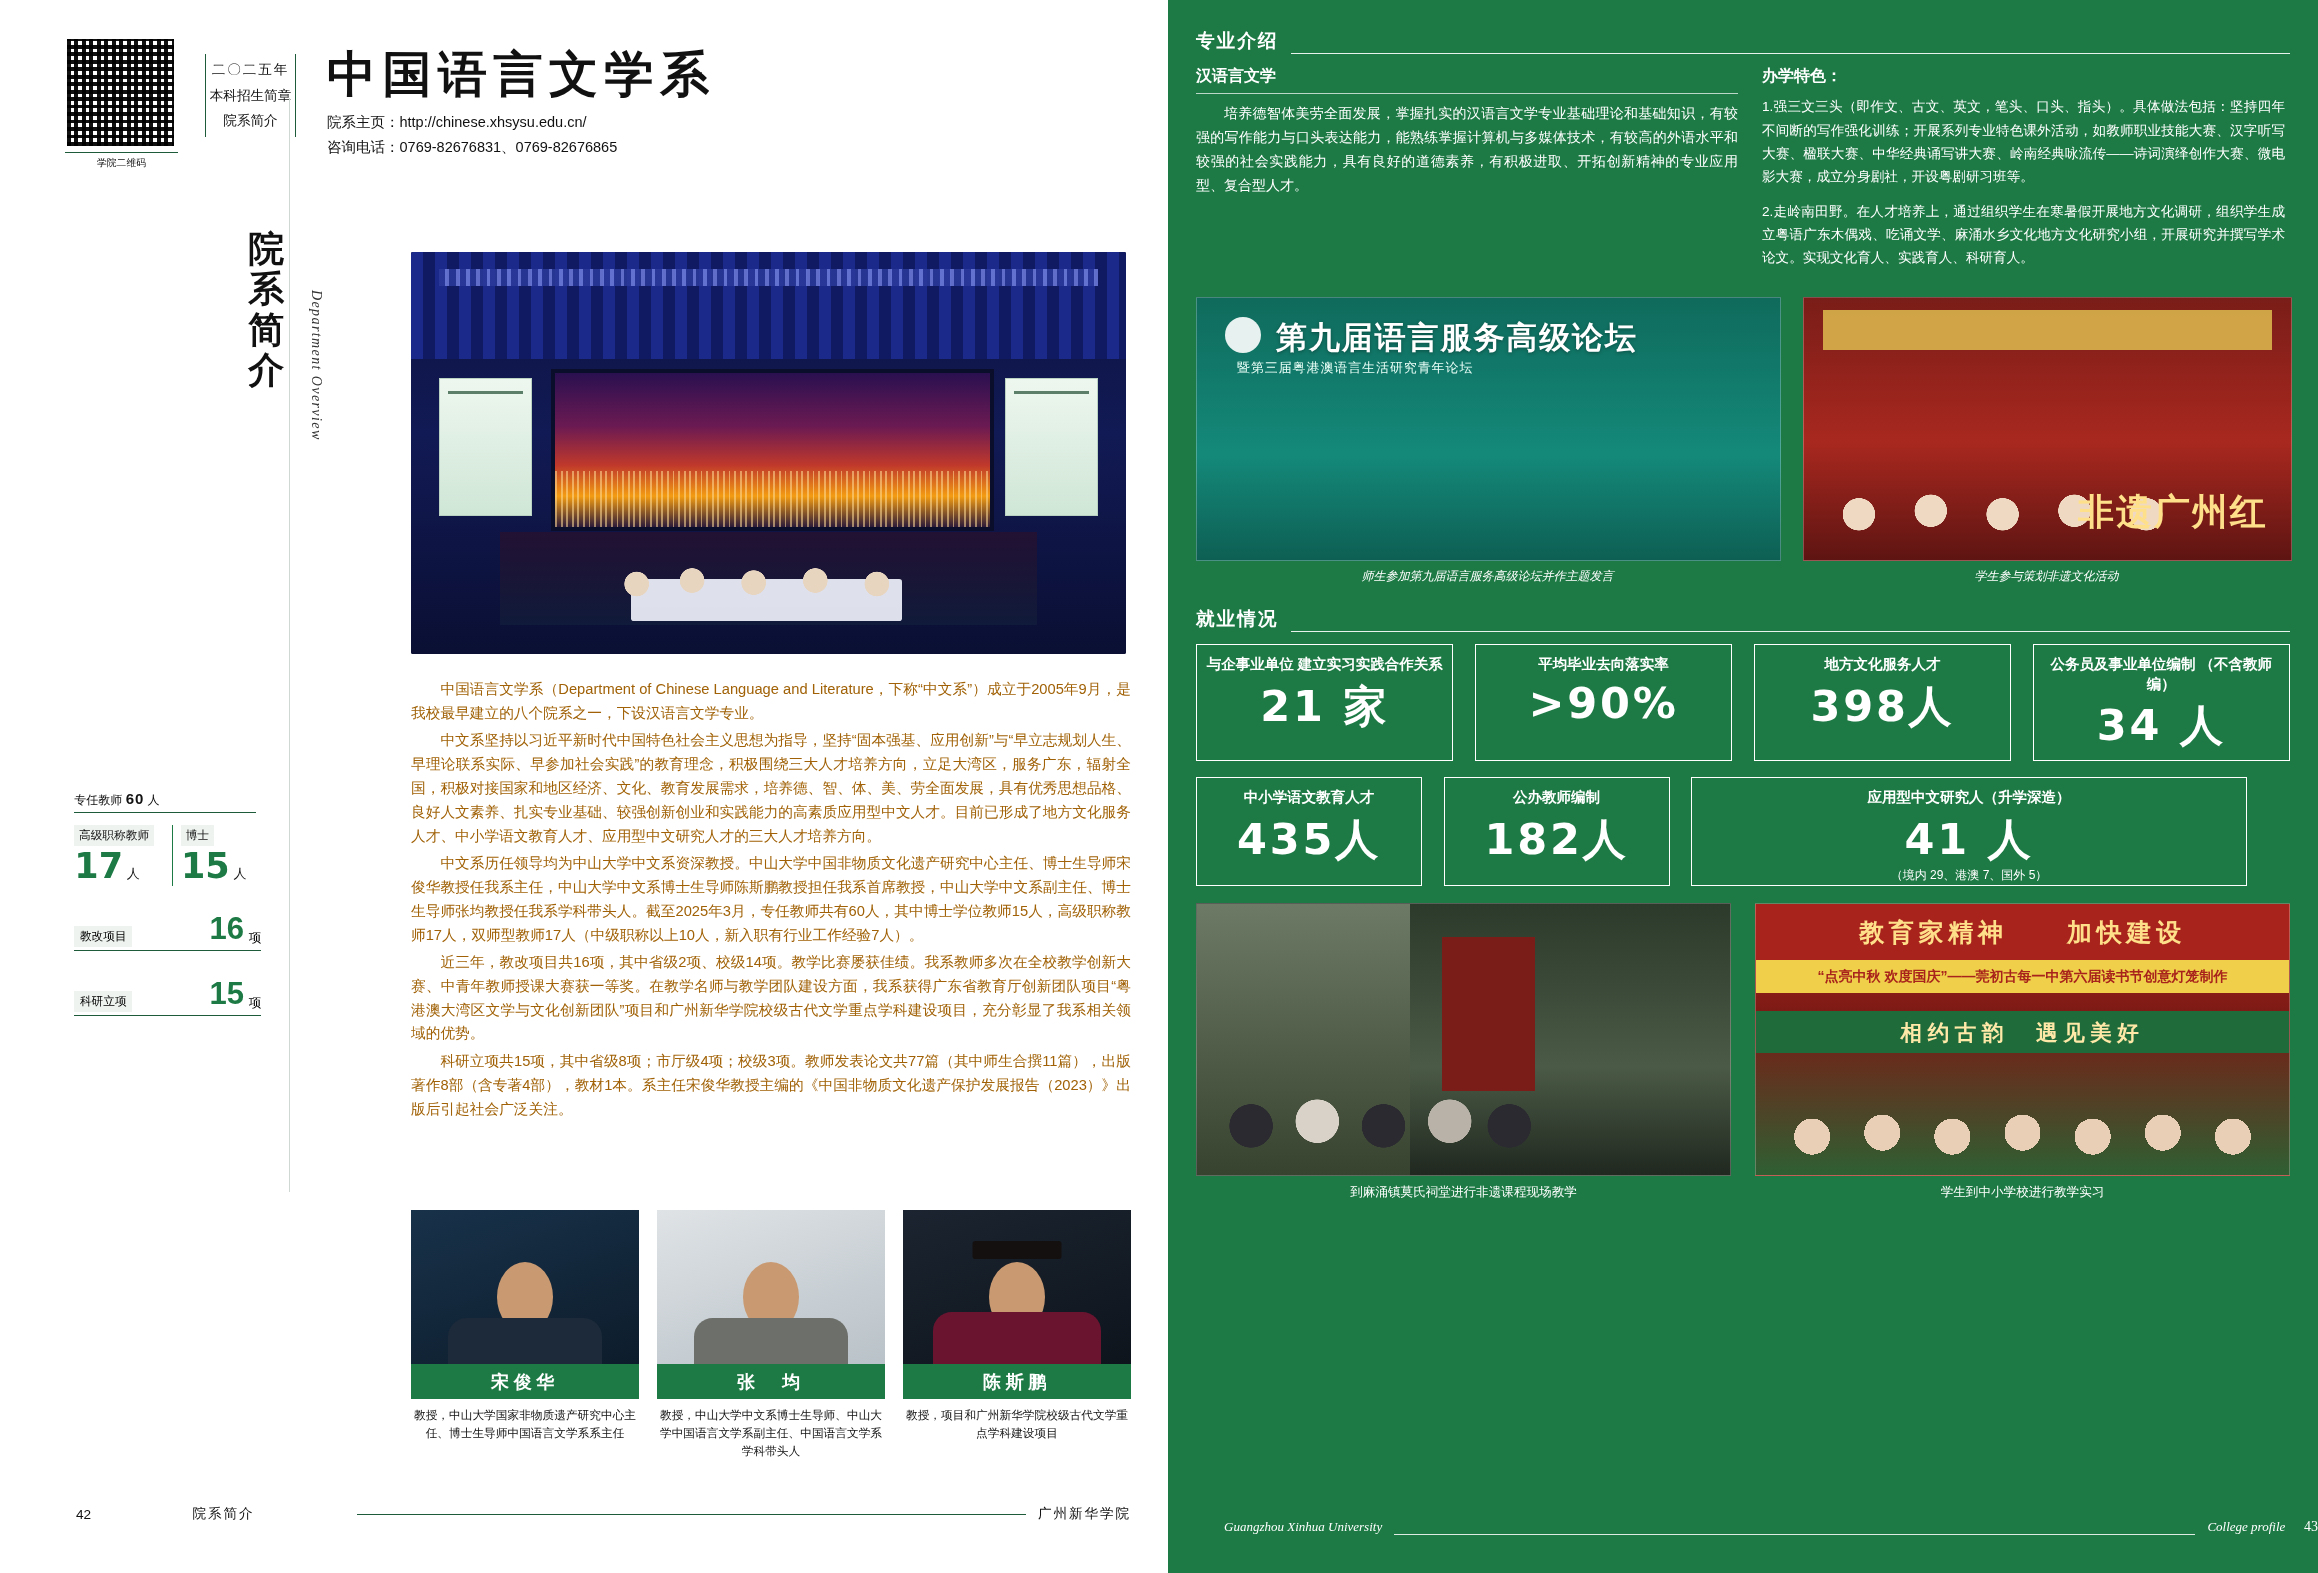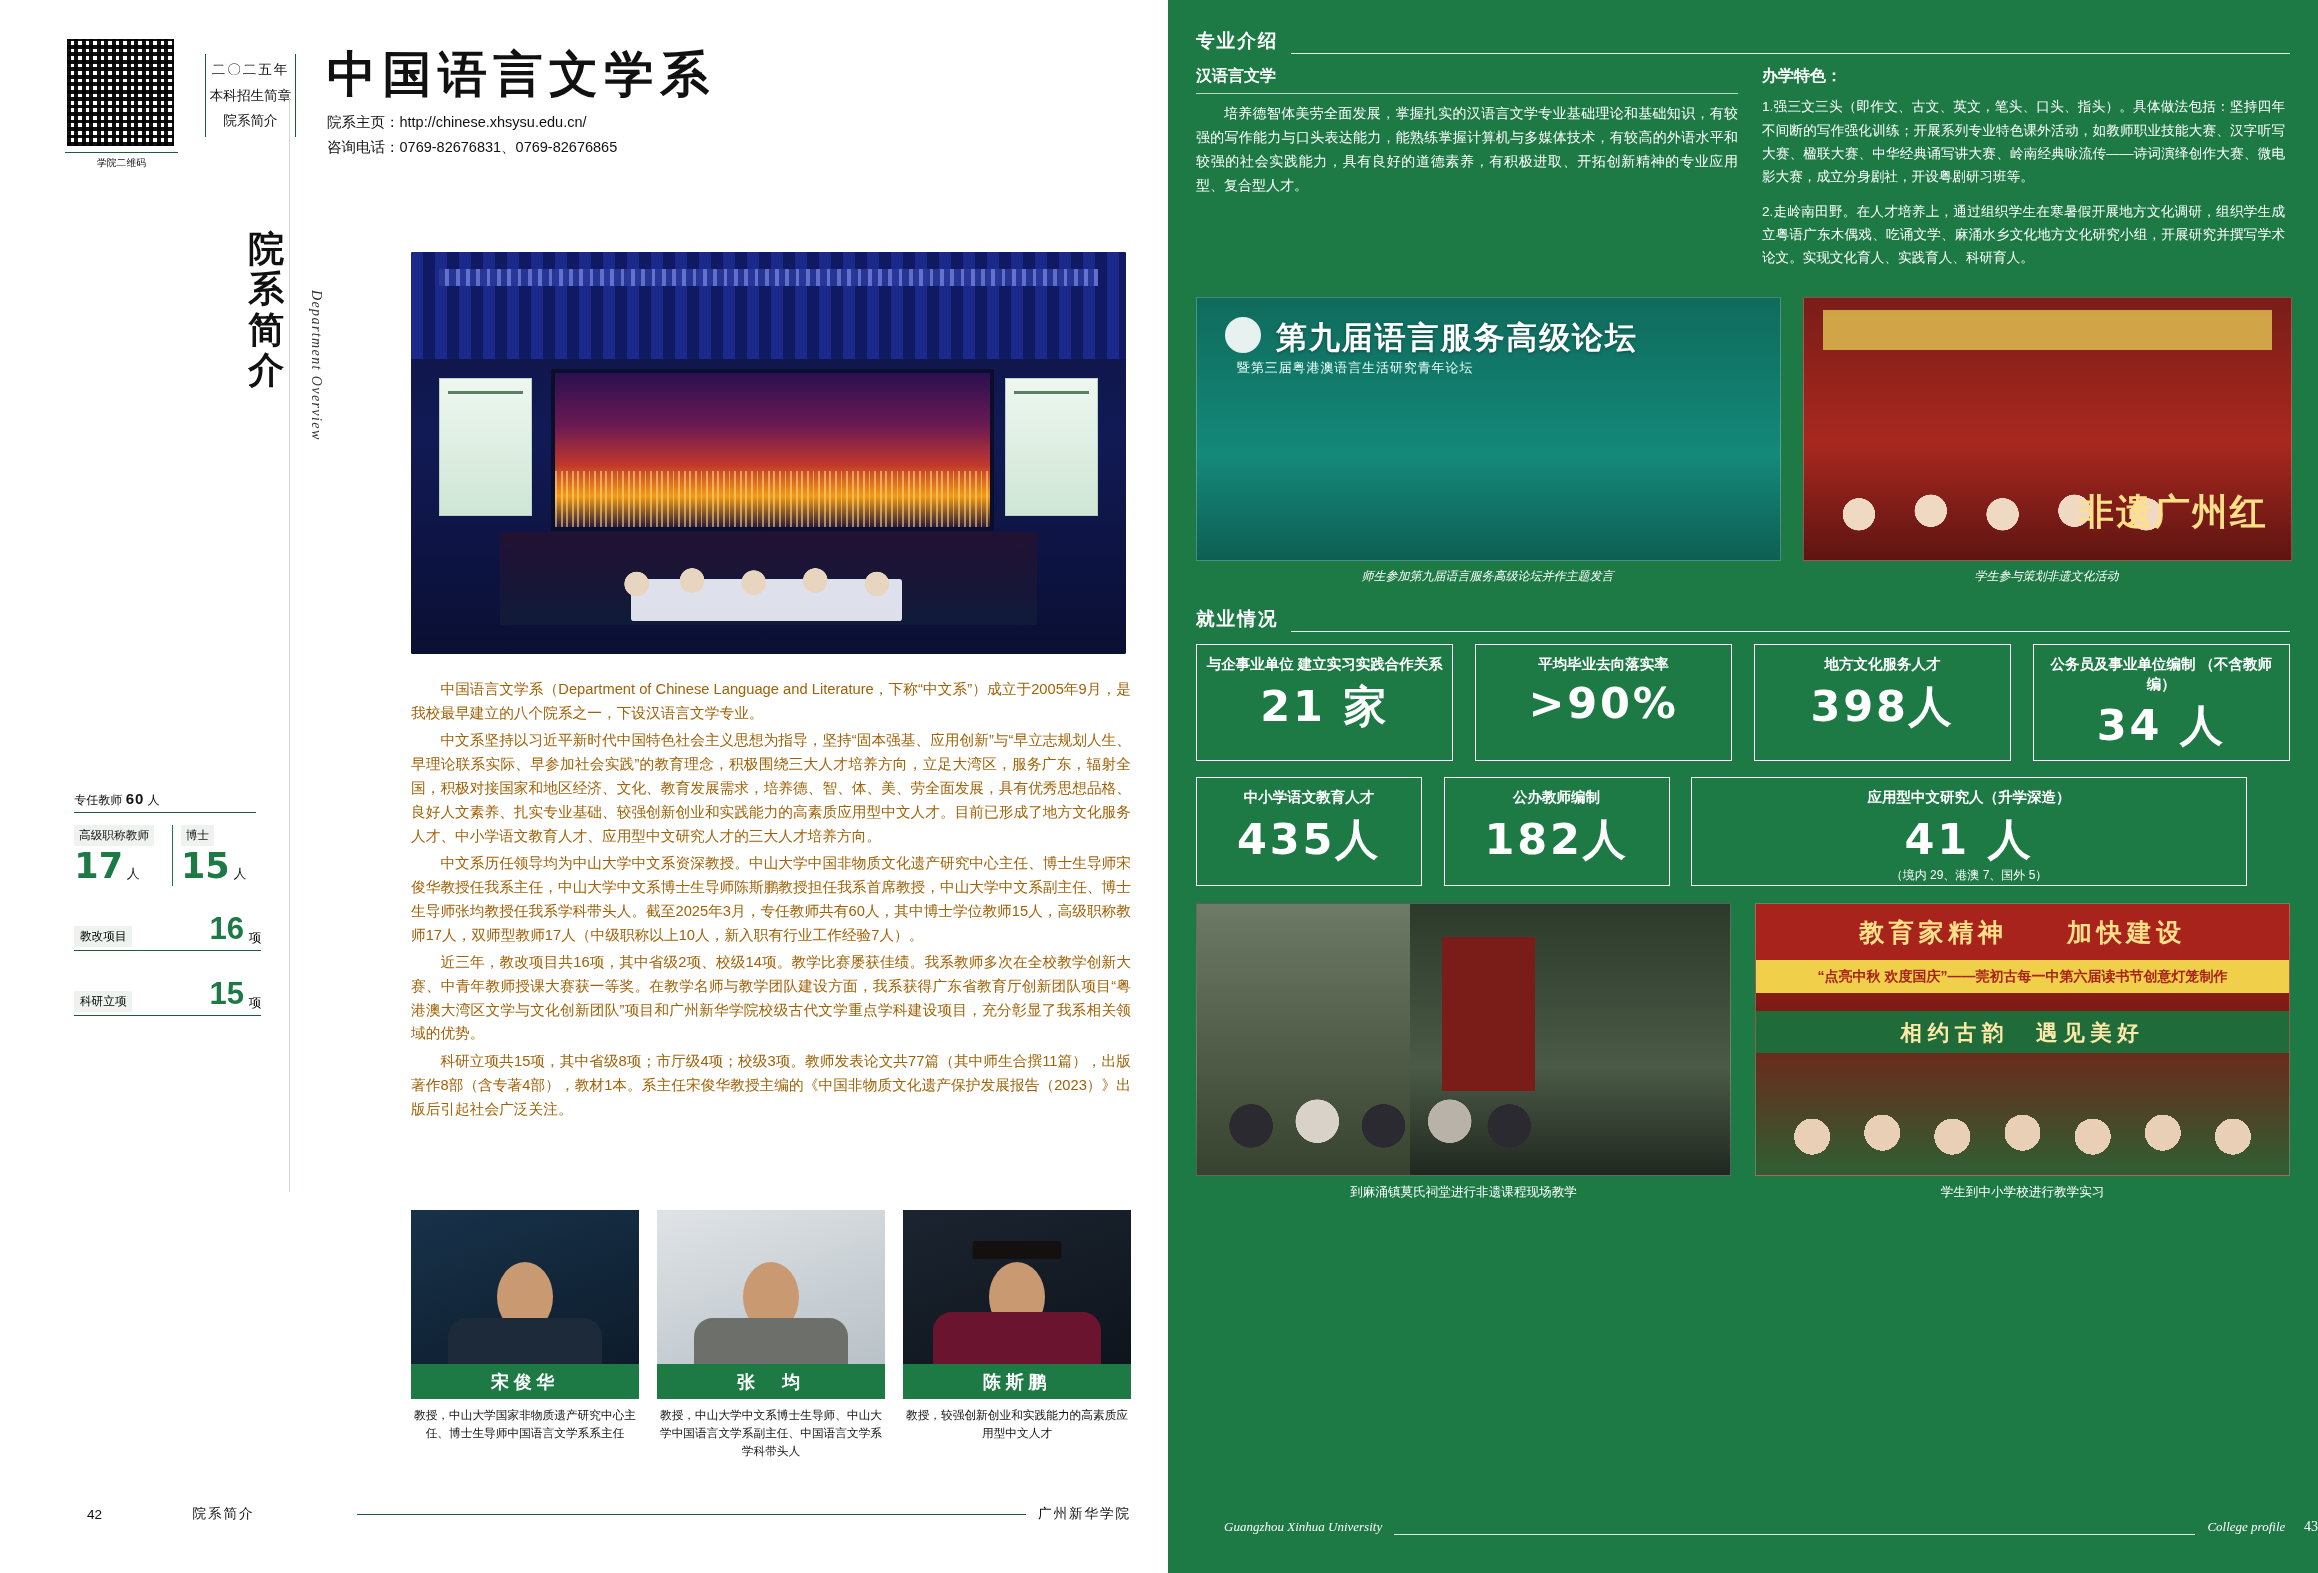--- a/index.html
+++ b/index.html
@@ -85,21 +85,21 @@
   .face{position:absolute;left:50%;top:34%;transform:translateX(-50%);width:56px;height:70px;border-radius:28px/35px;background:#c99a72;}
   .body1{position:absolute;left:50%;top:70%;transform:translateX(-50%);width:154px;height:56px;border-radius:18.7px 18.7px 0 0;background:#1c2a3a;}
   .body2{position:absolute;left:50%;top:70%;transform:translateX(-50%);width:154px;height:56px;border-radius:18.7px 18.7px 0 0;background:#6d6f6a;}
   .body3{position:absolute;left:50%;top:66%;transform:translateX(-50%);width:168px;height:61px;border-radius:18.7px 18.7px 0 0;background:#6a1430;}
   .cap3{position:absolute;left:50%;top:20%;transform:translateX(-50%);width:89px;height:18.7px;background:#14100f;border-radius:2.8px;}
   .tname{margin-top:0;background:#1d7a45;color:#fff;text-align:center;font-size:18px;font-weight:bold;letter-spacing:4.7px;padding:5.6px 0;}
   .tdesc{margin-top:6.5px;font-size:11.7px;line-height:1.55;color:#111;text-align:center;}
 
   
   .lfoot{position:absolute;left:0px;top:1477px;width:1066px;display:flex;align-items:center;font-size:13.6px;color:#111;}
-  .lfoot .pg{width:37px;text-align:right;}
+  .lfoot .pg{width:37px;text-align:center;}
   .lfoot .c1{width:243px;text-align:center;letter-spacing:1.9px;}
   .lfoot .line{flex:1;height:0.9px;background:#1d5b3a;margin:0 12px;}
   .lfoot .c2{letter-spacing:1.9px;}
 
   
   .right{position:absolute;left:1168px;top:0;width:1150px;height:1573px;background:#1d7a45;}
   .r-inner{position:absolute;left:28px;top:28px;width:1094px;height:1517px;color:#fff;}
 
   .sec-head{display:flex;align-items:flex-end;margin-bottom:12px;}
   .sec-head .t{font-size:18.7px;font-weight:bold;letter-spacing:1.9px;white-space:nowrap;}
@@ -294,21 +294,21 @@
         </div>
         <div class="tcard">
           <div class="tphoto tp3">
               <div class="tp-inner">
                 <div class="cap3"></div>
                 <div class="face"></div>
                 <div class="body3"></div>
               </div>
             </div>
           <div class="tname">陈斯鹏</div>
-          <div class="tdesc">教授，较强创新创业和实践能力的高素质应用型中文人才</div>
+          <div class="tdesc">教授，项目和广州新华学院校级古代文学重点学科建设项目</div>
         </div>
       </div>
 
       <div class="lfoot">
         <div class="pg">42</div>
         <div class="c1">院系简介</div>
         <div class="line"></div>
         <div class="c2">广州新华学院</div>
       </div>
 

